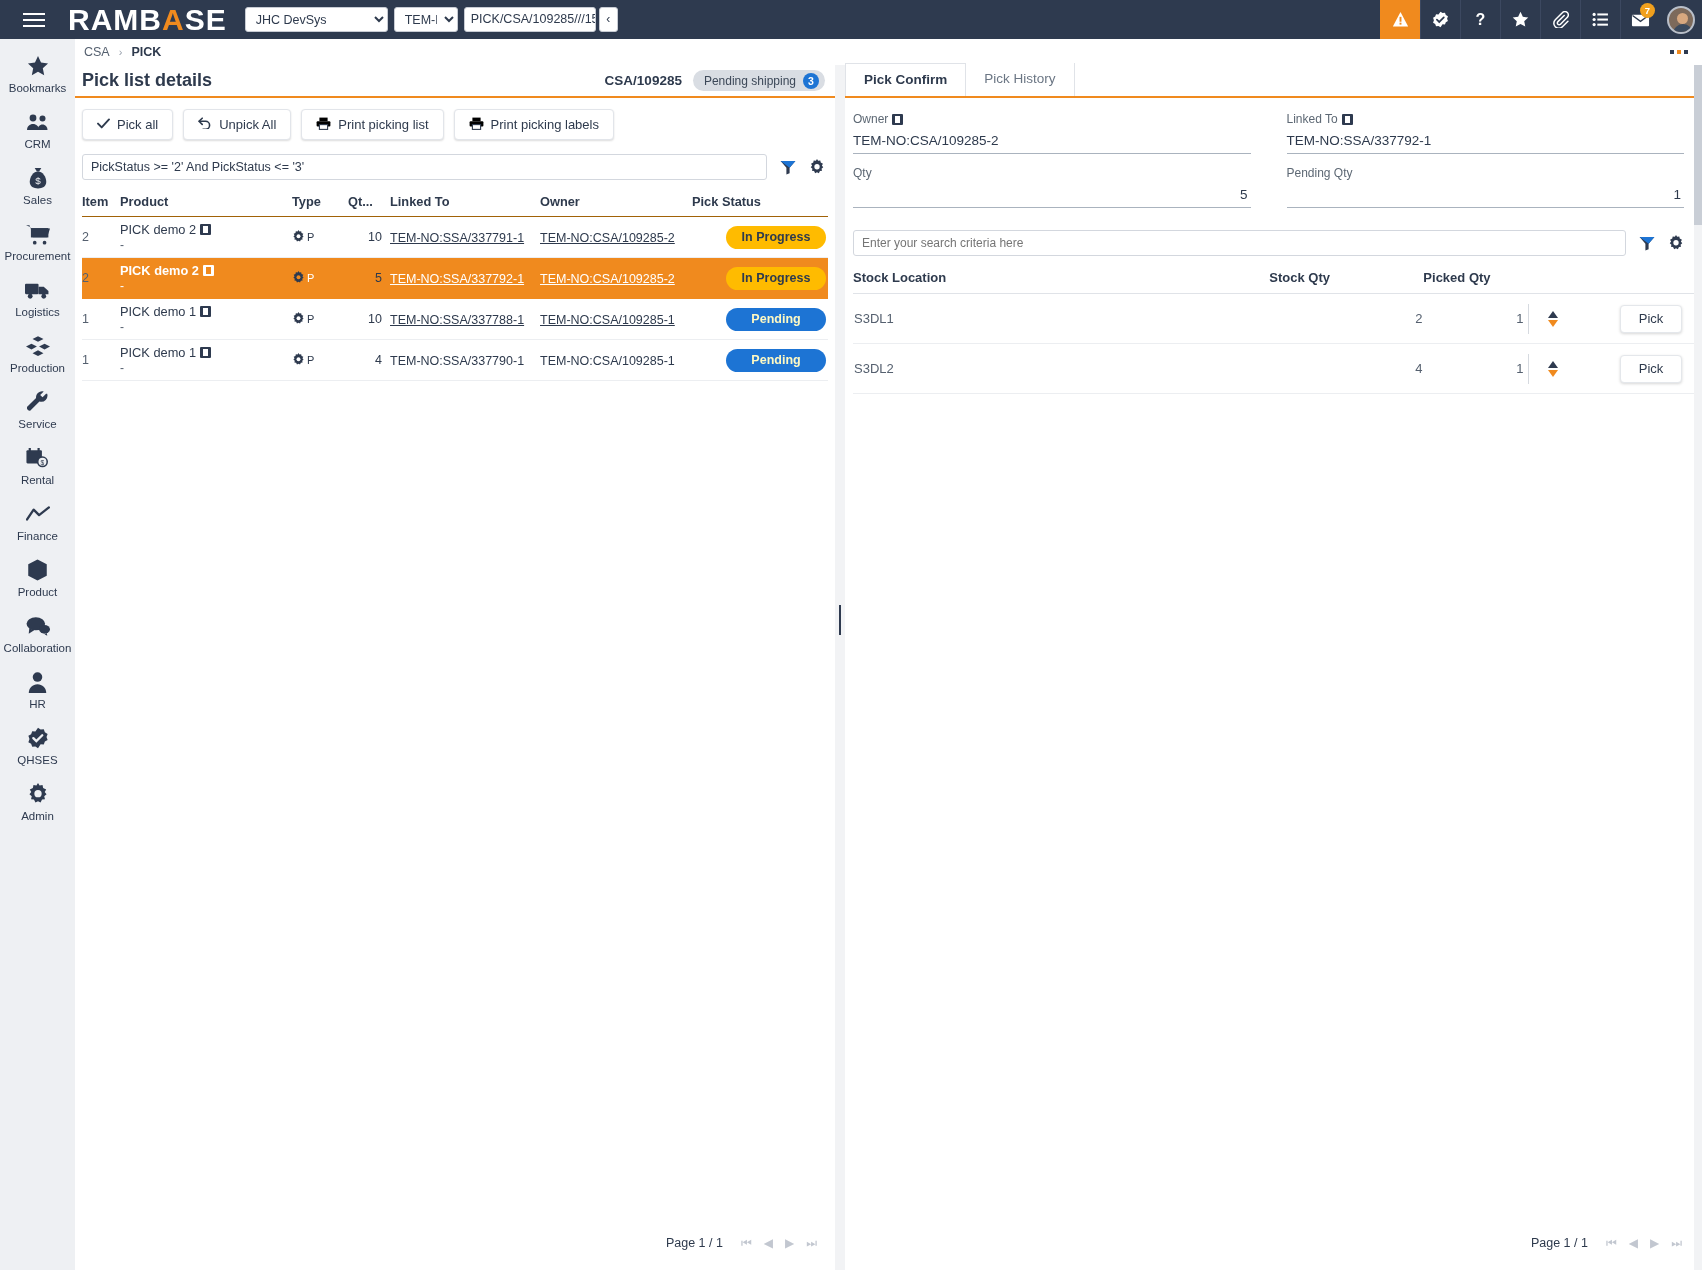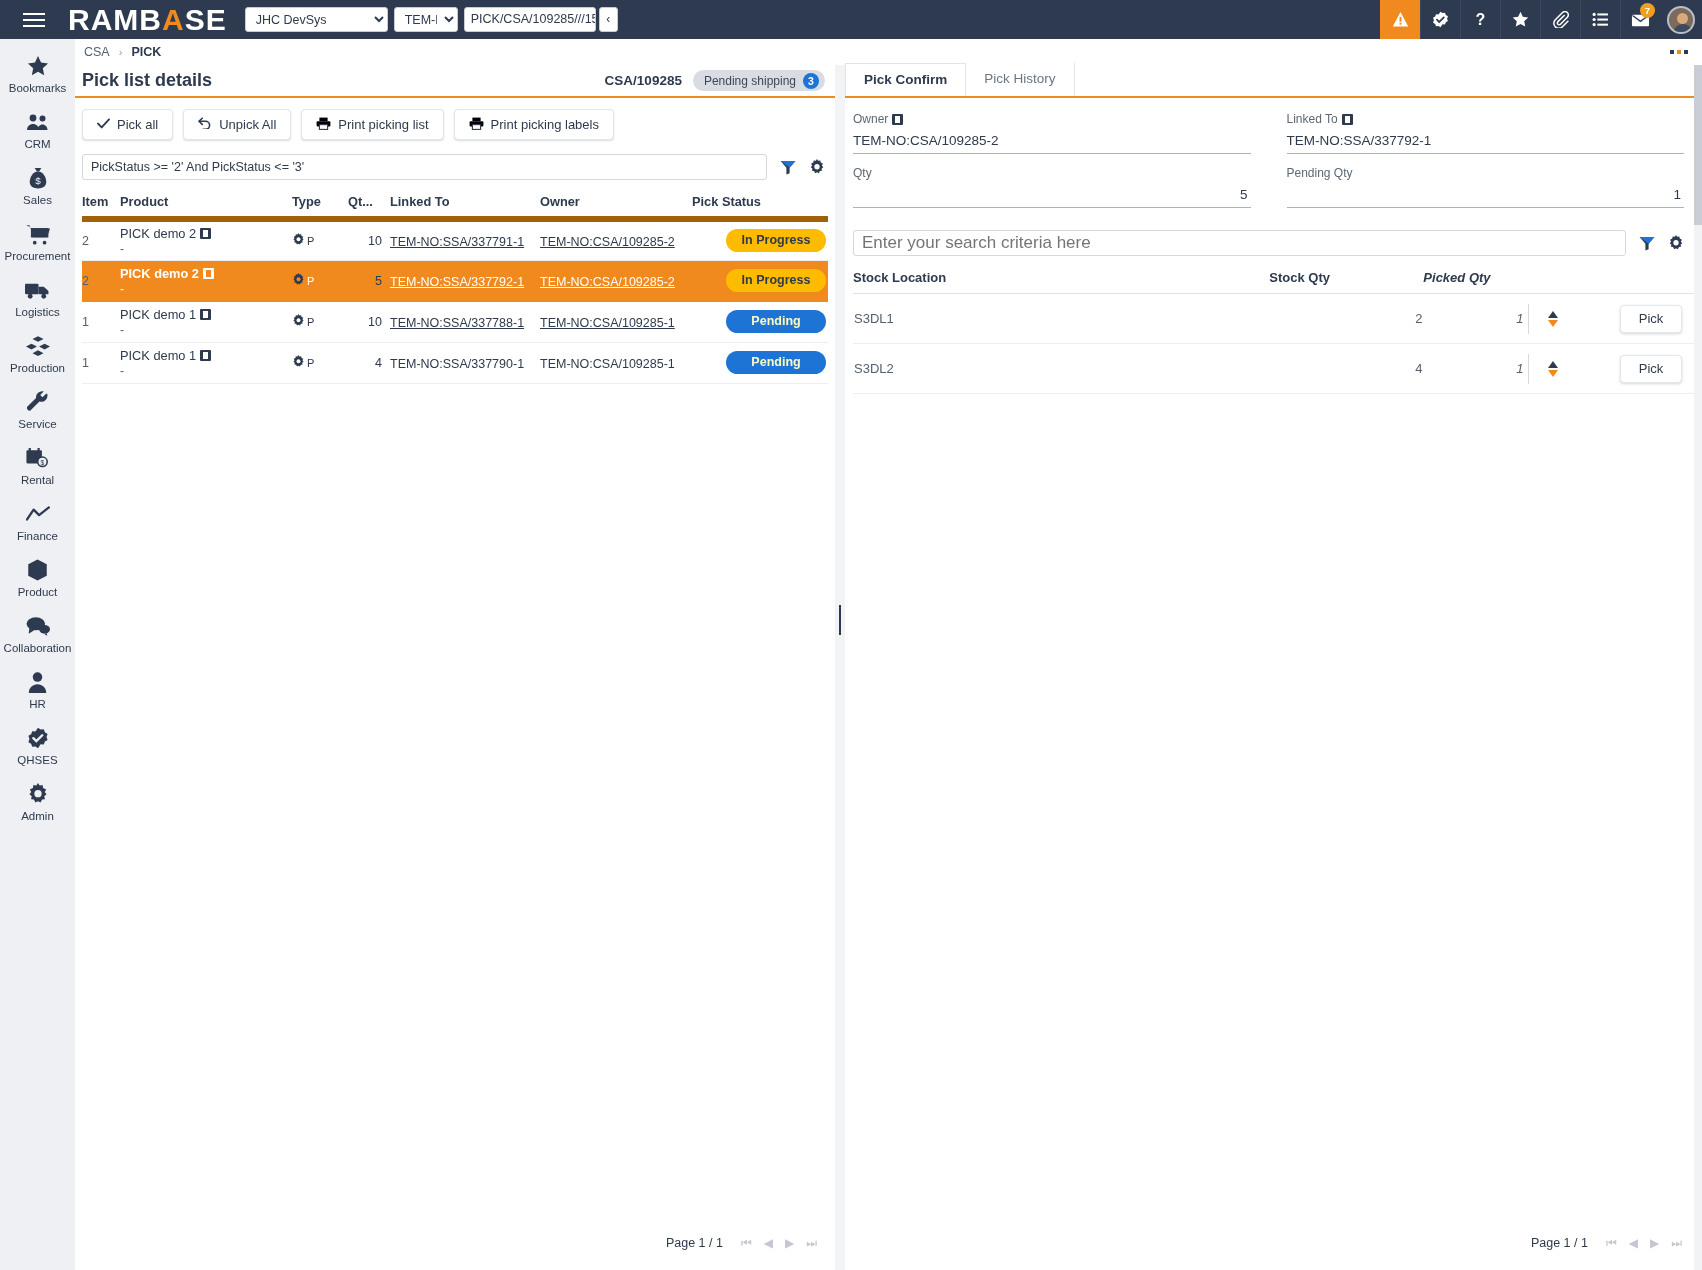--- a/index.html
+++ b/index.html
@@ -125,21 +125,21 @@
   #lp-filterinput {
     flex: 1; height: 26px; border: 1px solid #d3d7de; border-radius: 3px;
     background: #ffffff; font-size: 12.5px; color: #2e3a4d; padding: 0 8px;
     font-family: "Liberation Sans", sans-serif; outline: none;
   }
   .ic-funnel, .ic-gear { cursor: pointer; display:flex; align-items:center; }
   
   #lp-table { width: 746px; margin: 14px 0 0 7px; border-collapse: collapse; table-layout: fixed; }
   #lp-table th {
     font-size: 12.8px; font-weight: bold; color: #2e3a4d; text-align: left;
-    padding: 0 0 7px 0; border-bottom: 6px solid #a16207;
+    padding: 0 0 7px 0; border-bottom: 1px solid #a16207;
   }
   #lp-table td { padding: 0; border-bottom: 1px solid #eceef1; height: 41px; vertical-align: middle; }
   #lp-table tr.sel td { background: #f08a1e; border-bottom-color: #f08a1e; }
   #lp-table tr.sel, #lp-table tr.sel a { color: #ffffff; }
   .c-item { width: 38px; font-size: 12.5px; color: #55606f; }
   .c-prod { width: 172px; }
   .c-type { width: 56px; text-align: left; }
   .c-qty  { width: 42px; text-align: right; font-size: 12.5px; color: #2e3a4d; padding-right: 8px !important; }
   .c-link { width: 150px; }
   .c-own  { width: 152px; }
@@ -203,32 +203,32 @@
   .fld { flex: 1; }
   .fld-lbl { font-size: 12px; color: #5d6874; display: flex; align-items: center; gap: 4px; }
   .fld-val {
     height: 26px; line-height: 26px; border-bottom: 1px solid #aab3be; font-size: 13.5px;
     color: #2e3a4d; margin-top: 2px;
   }
   .fld-val.num { text-align: right; padding-right: 3px; }
   #rp-search-row { display: flex; align-items: center; gap: 13px; padding: 22px 18px 0 8px; }
   #rp-search {
     flex: 1; height: 26px; border: 1px solid #d3d7de; border-radius: 3px; background: #ffffff;
-    font-size: 17px; color: #2e3a4d; padding: 0 8px; outline: none;
+    font-size: 12px; color: #2e3a4d; padding: 0 8px; outline: none;
     font-family: "Liberation Sans", sans-serif;
   }
   #rp-table { width: 841px; margin: 14px 0 0 8px; border-collapse: collapse; table-layout: fixed; }
   #rp-table th {
     font-size: 13px; font-weight: bold; color: #2e3a4d; text-align: left;
     padding: 0 0 8px 0; border-bottom: 1px solid #e0e3e8;
   }
   #rp-table td { height: 50px; border-bottom: 1px solid #eceef1; vertical-align: middle; font-size: 13px; color: #55606f; }
   .rc-loc { width: 400px; }
   .rc-sqty { width: 148px; text-align: right; }
-  .rc-pqty { width: 100px; text-align: right; padding-right: 4px; font-style: italic; }
+  .rc-pqty { width: 100px; text-align: right; padding-right: 4px; }
   .rc-spin { width: 40px; }
   .rc-btn { width: 120px; text-align: right; padding-right: 12px; }
   .spinner { display: flex; flex-direction: column; align-items: center; gap: 2px; border-left: 1px solid #d6dae0; padding-left: 8px; height: 30px; justify-content:center; cursor: pointer;}
   .spin-up { width:0;height:0;border-left:5px solid transparent;border-right:5px solid transparent;border-bottom:7px solid #2e3a4f; }
   .spin-dn { width:0;height:0;border-left:5px solid transparent;border-right:5px solid transparent;border-top:7px solid #f08a1e; }
   .pickbtn {
     display: inline-block; width: 62px; height: 28px; line-height: 26px; text-align: center;
     background: #ffffff; border: 1px solid #e4e7eb; border-radius: 4px;
     box-shadow: 0 1px 3px rgba(0,0,0,0.16); font-size: 13px; color: #2e3a4d; cursor: pointer;
   }

